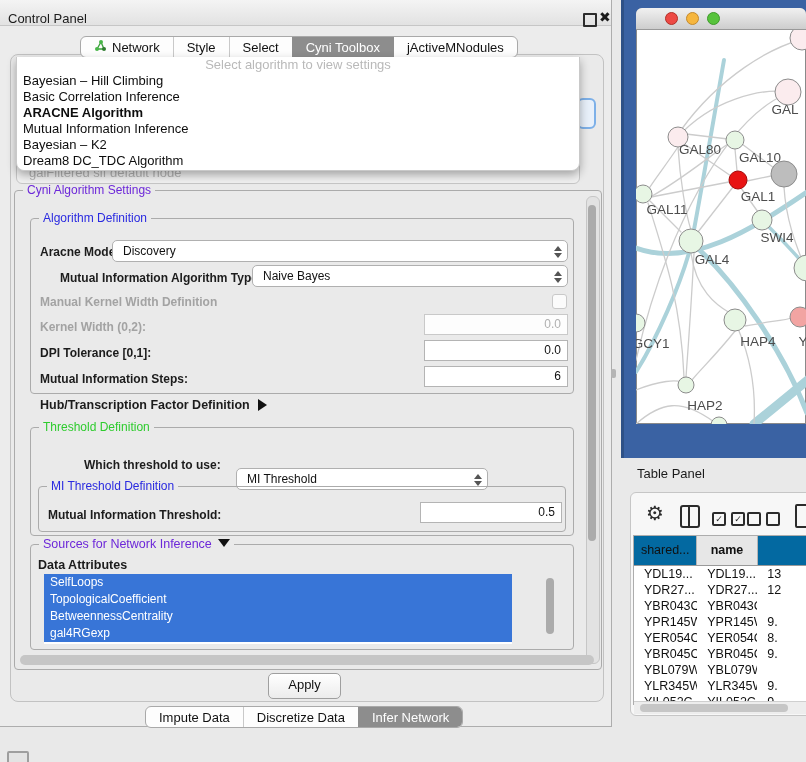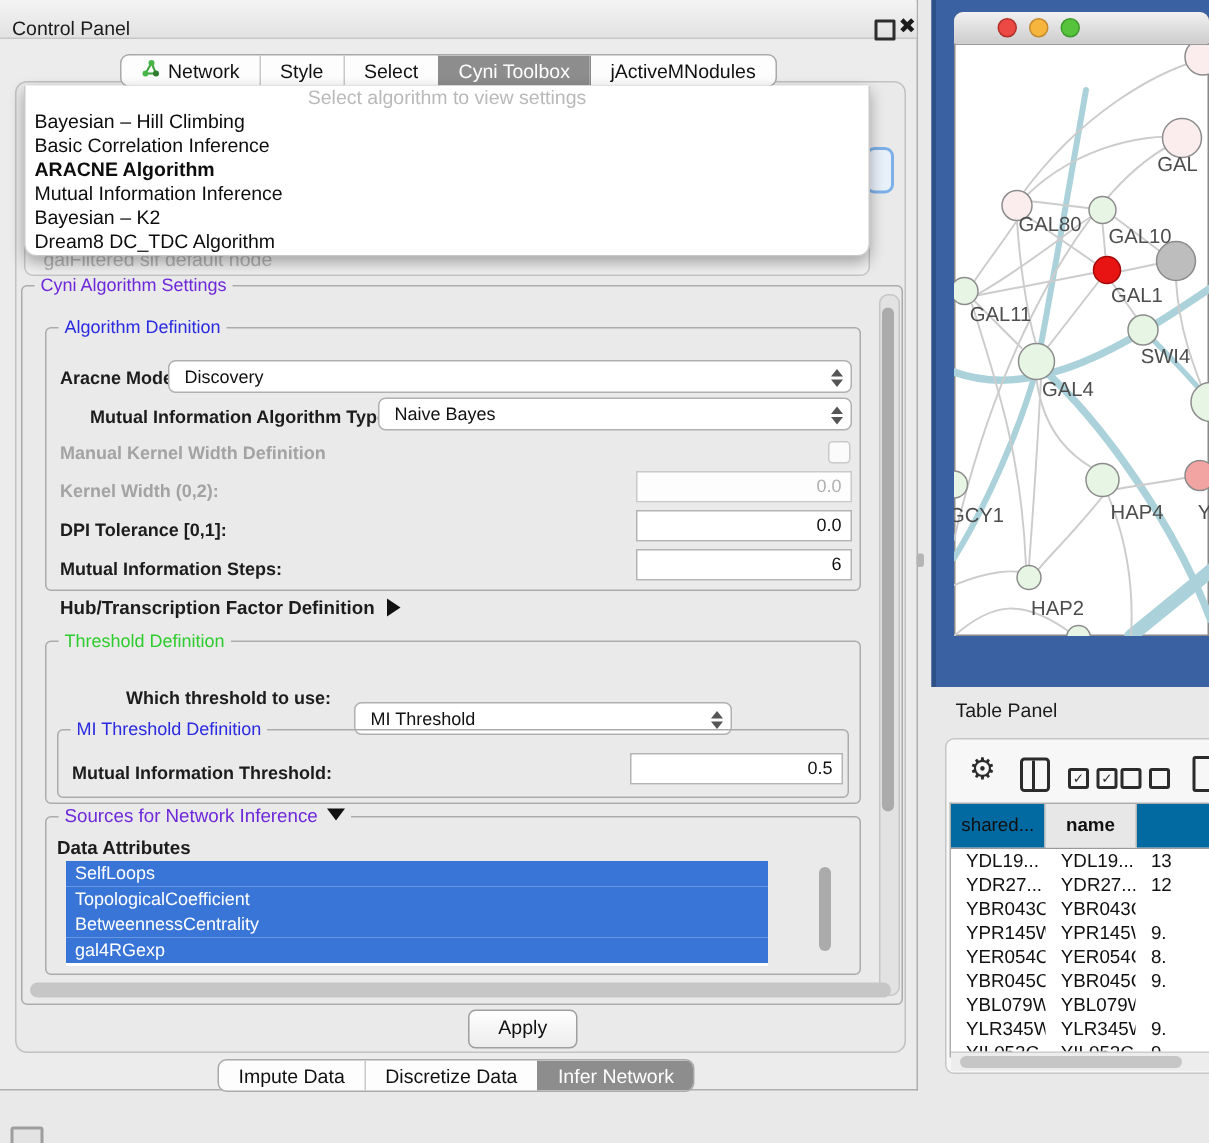--- a/index.html
+++ b/index.html
@@ -43,21 +43,21 @@
   .field.dis{color:#b0b0b0;border-color:#c9c9c9;background:#fdfdfd;}
   .checkbox{width:13px;height:13px;border:1px solid #c9c9c9;border-radius:3px;background:#fbfbfb;}
   .arrow-right{display:inline-block;width:0;height:0;border-top:6px solid transparent;border-bottom:6px solid transparent;border-left:9px solid #111;vertical-align:-2px;margin-left:8px;}
   .arrow-down{display:inline-block;width:0;height:0;border-left:6px solid transparent;border-right:6px solid transparent;border-top:8px solid #111;vertical-align:1px;margin-left:6px;}
   .attr-list{left:44px;top:574px;width:468px;height:70px;background:#fff;overflow:hidden;}
   .attr-item{height:17px;line-height:17px;padding-left:6px;font-size:12px;}
   .attr-item.sel{background:#3875d7;color:#fff;}
   .vtrack{background:#e2e2e2;border:1px solid #c6c6c6;border-radius:6px;}
   .vthumb{background:#ababab;border-radius:5px;}
   .hthumb{background:#c6c6c6;border-radius:5px;}
-  .btn{background:linear-gradient(#ffffff,#ececec);border:1px solid #9f9f9f;border-radius:5px;font-size:13px;color:#111;text-align:center;line-height:22px;margin-left:44px;}
+  .btn{background:linear-gradient(#ffffff,#ececec);border:1px solid #9f9f9f;border-radius:5px;font-size:13px;color:#111;text-align:center;line-height:22px;}
   
   .net-frame{left:621px;top:0;width:185px;height:458px;background:#3a62a3;border-left:3px solid #2e5187;box-sizing:border-box;}
   .mac-window{left:636px;top:8px;width:170px;height:416px;background:#fff;border:1px solid #8a8a8a;border-radius:6px 6px 0 0;box-sizing:border-box;}
   .mac-titlebar{left:636px;top:8px;width:170px;height:22px;background:linear-gradient(#f1f1f1,#cdcdcd);border-bottom:1px solid #999;border-radius:6px 6px 0 0;box-sizing:border-box;}
   .tl{width:13px;height:13px;border-radius:50%;top:12px;box-sizing:border-box;}
   .tl.red{left:665px;background:#ed4944;border:1px solid #b03028;}
   .tl.yellow{left:686px;background:#f6b63e;border:1px solid #c4892c;}
   .tl.green{left:707px;background:#57c33c;border:1px solid #3e9a2b;}
   .net-canvas{left:636px;top:30px;width:170px;height:394px;}
   

